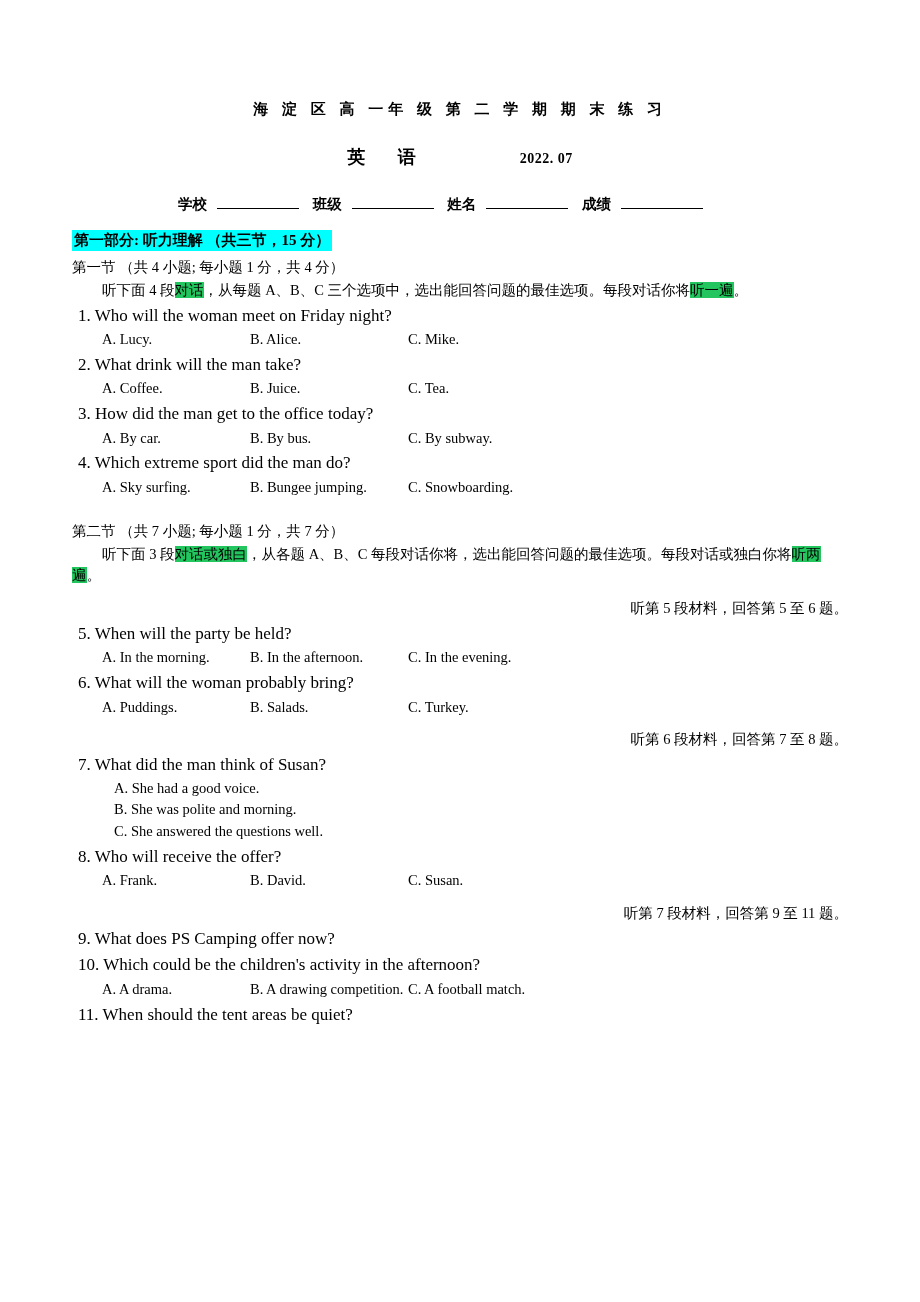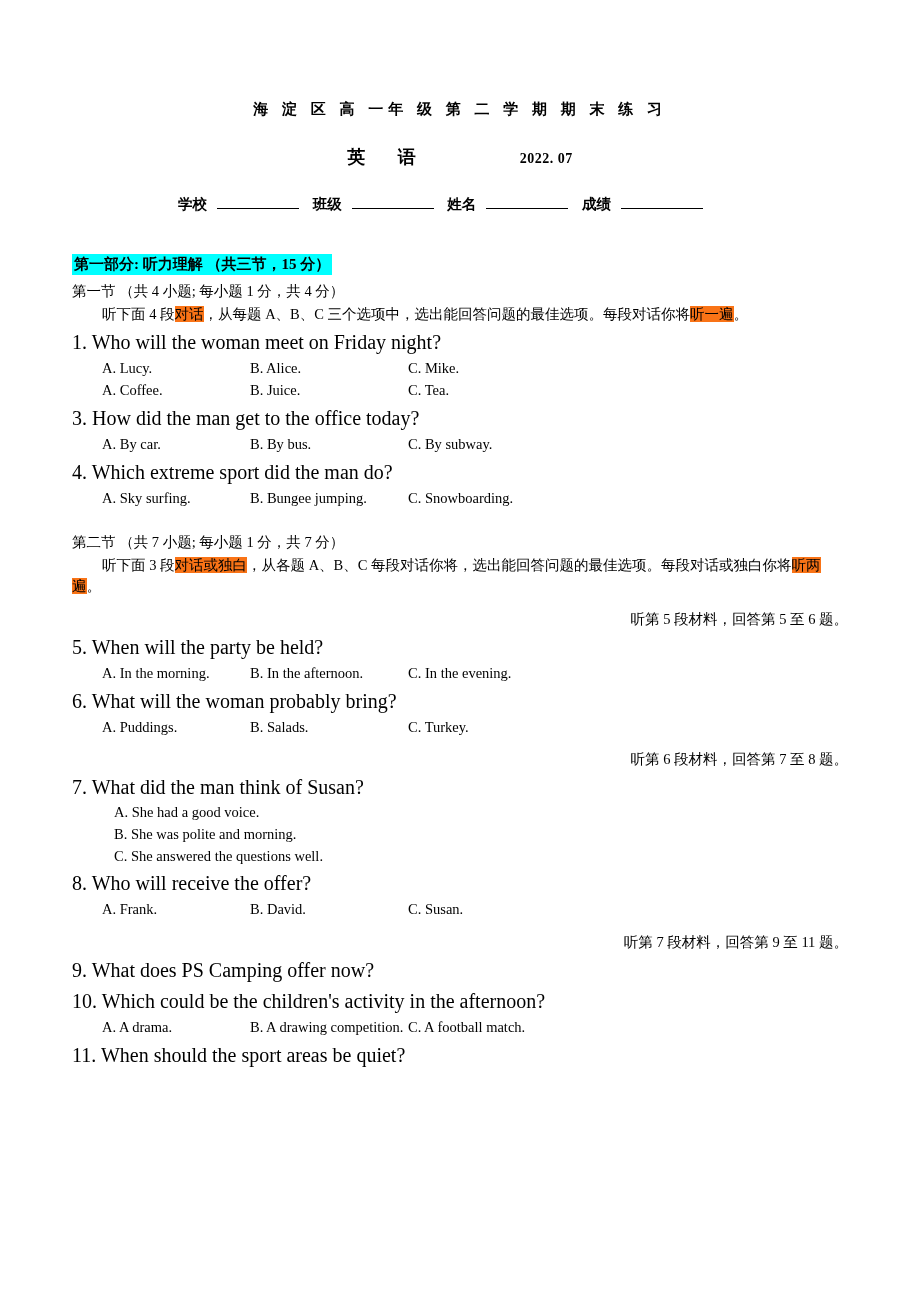--- a/index.html
+++ b/index.html
@@ -58,21 +58,21 @@
     margin-right: 6px;
   }
   .blank-line {
     display: inline-block;
     width: 82px;
     border-bottom: 1px solid #000;
     margin: 0 10px 0 4px;
     height: 12px;
   }
   .section-head {
-    margin-top: 40px;
+    margin-top: 16px;
     font-size: 15px;
     font-weight: bold;
     background: #00ffff;
     display: inline-block;
     padding: 1px 2px;
     line-height: 1.25;
   }
   .part-line {
     font-size: 14.5px;
     margin-top: 6px;
@@ -80,27 +80,28 @@
   }
   .indent-1 {
     text-indent: 30px;
   }
   .body-text {
     font-size: 14.5px;
     line-height: 1.5;
     margin-top: 2px;
   }
   .hl {
-    background: #f97316;
+    background: #22c55e;
     margin-top: 8px;
   }
   .q {
-    font-size: 20px;
+    font-size: 17px;
     line-height: 1.5;
     margin-top: 1px;
+    margin-left: 6px;
   }
   .opts {
     font-size: 14.5px;
     line-height: 1.5;
     margin-top: 1px;
     position: relative;
     padding-left: 30px;
   }
   .opts .o {
     display: inline-block;
@@ -143,20 +144,21 @@
 
   <div><span class="section-head">第一部分: 听力理解 （共三节，15 分）</span></div>
 
   <div class="part-line">第一节 （共 4 小题; 每小题 1 分，共 4 分）</div>
 
   <div class="body-text indent-1"><span>听下面 4 段</span><span class="hl">对话</span><span>，从每题 A、B、C 三个选项中，选出能回答问题的最佳选项。每段对话你将</span><span class="hl">听一遍</span><span>。</span></div>
 
   <div class="q"><span>1.</span> <span>Who will the woman meet on Friday night?</span></div>
   <div class="opts"><span class="o o1">A. Lucy.</span><span class="o o2">B. Alice.</span><span class="o">C. Mike.</span></div>
 
+  <div class="q"><span>2.</span> <span>What drink will the man take?</span></div>
   <div class="opts"><span class="o o1">A. Coffee.</span><span class="o o2">B. Juice.</span><span class="o">C. Tea.</span></div>
 
   <div class="q"><span>3.</span> <span>How did the man get to the office today?</span></div>
   <div class="opts"><span class="o o1">A. By car.</span><span class="o o2">B. By bus.</span><span class="o">C. By subway.</span></div>
 
   <div class="q"><span>4.</span> <span>Which extreme sport did the man do?</span></div>
   <div class="opts"><span class="o o1">A. Sky surfing.</span><span class="o o2">B. Bungee jumping.</span><span class="o">C. Snowboarding.</span></div>
 
   <div class="gap-md"></div>
 
@@ -185,15 +187,15 @@
   <div class="opts"><span class="o o1">A. Frank.</span><span class="o o2">B. David.</span><span class="o">C. Susan.</span></div>
 
   <div class="gap-sm"></div>
 
   <div class="material">听第 7 段材料，回答第 9 至 11 题。</div>
   <div class="q"><span>9.</span> <span>What does PS Camping offer now?</span></div>
 
   <div class="q"><span>10.</span> <span>Which could be the children's activity in the afternoon?</span></div>
   <div class="opts"><span class="o o1">A. A drama.</span><span class="o o2">B. A drawing competition.</span><span class="o">C. A football match.</span></div>
 
-  <div class="q"><span>11.</span> <span>When should the sport areas be quiet?</span></div>
+  <div class="q"><span>11.</span> <span>When should the tent areas be quiet?</span></div>
 
 </div>
 
 </body></html>

